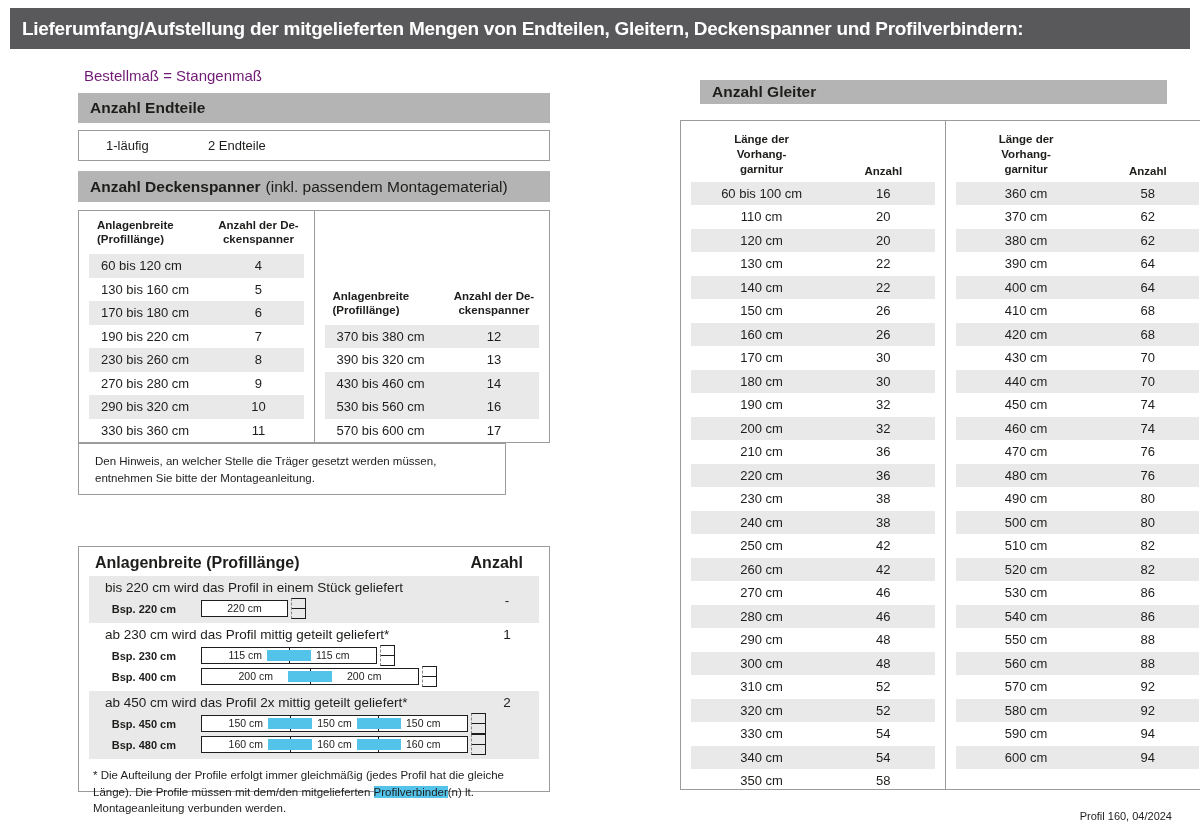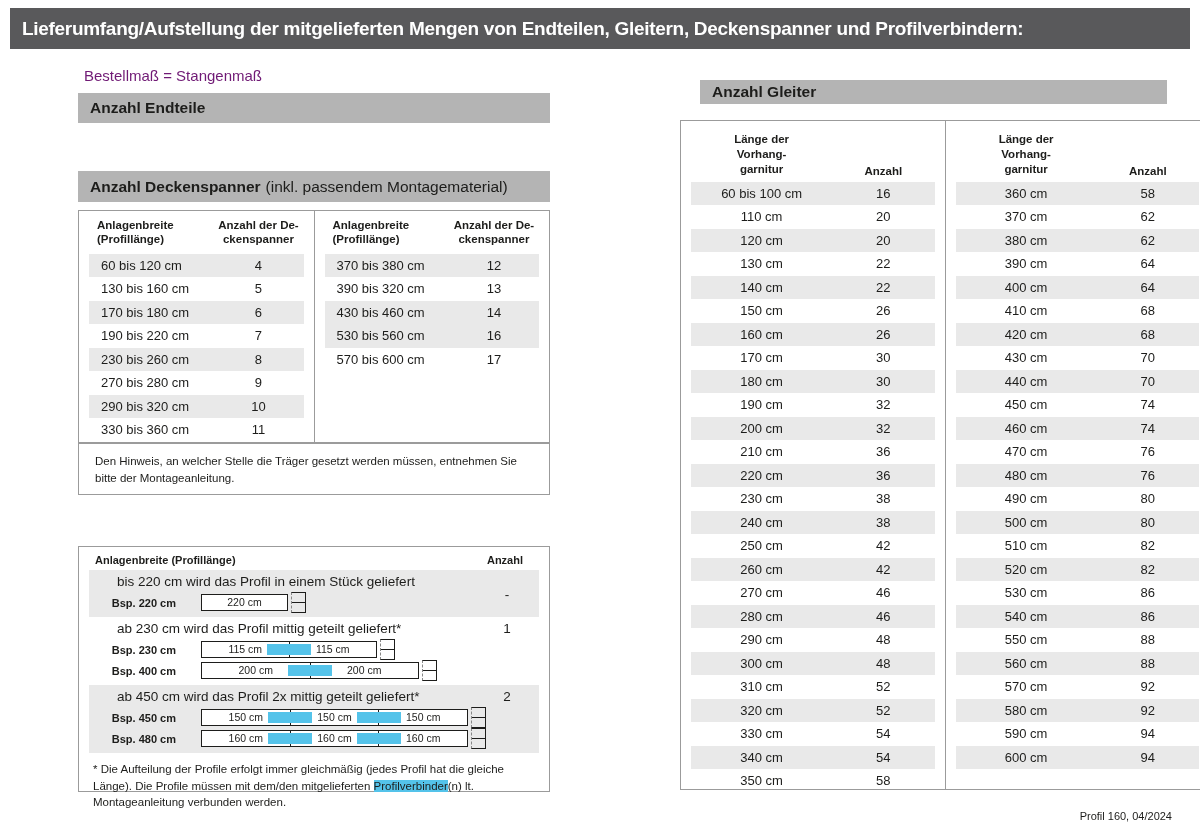--- a/index.html
+++ b/index.html
@@ -34,25 +34,25 @@
   .ds-box{display:flex;}
   .ds-head{display:flex;font-weight:bold;font-size:11.5px;line-height:1.2;margin-bottom:7px;}
   .ds-head .h1{width:58%;padding-left:8px;box-sizing:border-box;}
   .ds-head .h2{width:42%;text-align:center;}
   .ds-body .c1{width:58%;padding-left:12px;box-sizing:border-box;}
   .ds-body .c2{width:42%;text-align:center;}
 
   .note-box{font-size:11.5px;line-height:1.45;padding:9px 16px;box-sizing:border-box;}
 
   
-  .pv-head{display:flex;justify-content:space-between;font-weight:bold;font-size:11px;
+  .pv-head{display:flex;justify-content:space-between;font-weight:bold;font-size:16px;
            padding:7px 26px 4px 16px;}
   .prow{position:relative;margin:0 10px;padding:3px 0 5px 0;}
   .prow.stripe{background:#e9e9e9;}
-  .ptext{font-size:13.5px;line-height:18px;padding-left:28px;}
+  .ptext{font-size:13.5px;line-height:18px;padding-left:16px;}
   .panzahl{position:absolute;top:4px;left:388px;width:60px;text-align:center;font-size:13.5px;}
   .panzahl.mid{top:50%;transform:translateY(-50%);}
   .bspline{display:flex;align-items:center;height:19px;margin-top:2px;}
   .bsplabel{width:112px;text-align:right;font-weight:bold;font-size:11px;padding-right:25px;
             box-sizing:border-box;white-space:nowrap;}
   .pbar{position:relative;display:flex;height:17px;border:1.5px solid #1d1d1b;background:#fff;
         box-sizing:border-box;flex-shrink:0;}
   .pseg{flex:1;text-align:center;font-size:10.5px;line-height:14px;min-width:0;}
   .pseg.sep{border-left:1.5px solid #1d1d1b;}
   .pconn{position:absolute;top:2px;bottom:2px;width:44px;background:#54c3ea;}
@@ -77,26 +77,30 @@
 
 <div class="page">
 
   <div class="title-bar">Lieferumfang/Aufstellung der mitgelieferten Mengen von Endteilen, Gleitern, Deckenspanner und Profilverbindern:</div>
 
   <div class="subtitle">Bestellmaß = Stangenmaß</div>
 
   <div class="sec-bar" style="left:78px;top:93px;width:472px;height:30px;text-align:right;">
     <b>Anzahl Endteile</b>
   </div>
+  <div class="box endteile-box" style="left:78px;top:130px;width:472px;height:31px;">
+    <span class="et-c1">1-läufig</span>
+    <span class="et-c2">2 Endteile</span>
+  </div>
 
   <div class="sec-bar" style="left:78px;top:171px;width:472px;height:31px;">
     <b>Anzahl Deckenspanner</b>
     <span class="rest">(inkl. passendem Montagematerial)</span>
   </div>
-  <div class="box ds-box" style="left:78px;top:210px;width:472px;height:233px;">
+  <div class="box ds-box" style="left:78px;top:210px;width:472px;height:233px;align-items:flex-end;">
     <div class="half first">
       <div class="ds-head">
         <span class="h1">
           <div>Anlagenbreite</div>
           <div>(Profillänge)</div>
         </span>
         <span class="h2">
           <div>Anzahl der De-</div>
           <div>ckenspanner</div>
         </span>
@@ -164,21 +168,21 @@
             <span class="c1">530 bis 560 cm</span>
             <span class="c2">16</span>
           </div>
           <div class="srow">
             <span class="c1">570 bis 600 cm</span>
             <span class="c2">17</span>
           </div>
         </div>
     </div>
   </div>
-  <div class="box note-box" style="left:78px;top:443px;width:472px;height:52px;">Den Hinweis, an welcher Stelle die Träger gesetzt werden müssen, entnehmen Sie bitte der Montageanleitung.</div>
+  <div class="box note-box" style="left:78px;top:443px;width:428px;height:52px;">Den Hinweis, an welcher Stelle die Träger gesetzt werden müssen, entnehmen Sie bitte der Montageanleitung.</div>
 
   <div class="sec-bar" style="left:78px;top:507px;width:472px;height:31px;margin-top:47px;">
     <b>Anzahl Profilverbinder</b>
   </div>
   <div class="box" style="left:78px;top:546px;width:472px;height:246px;">
     <div class="pv-head">
       <span>Anlagenbreite (Profillänge)</span>
       <span>Anzahl</span>
     </div>
     <div>

